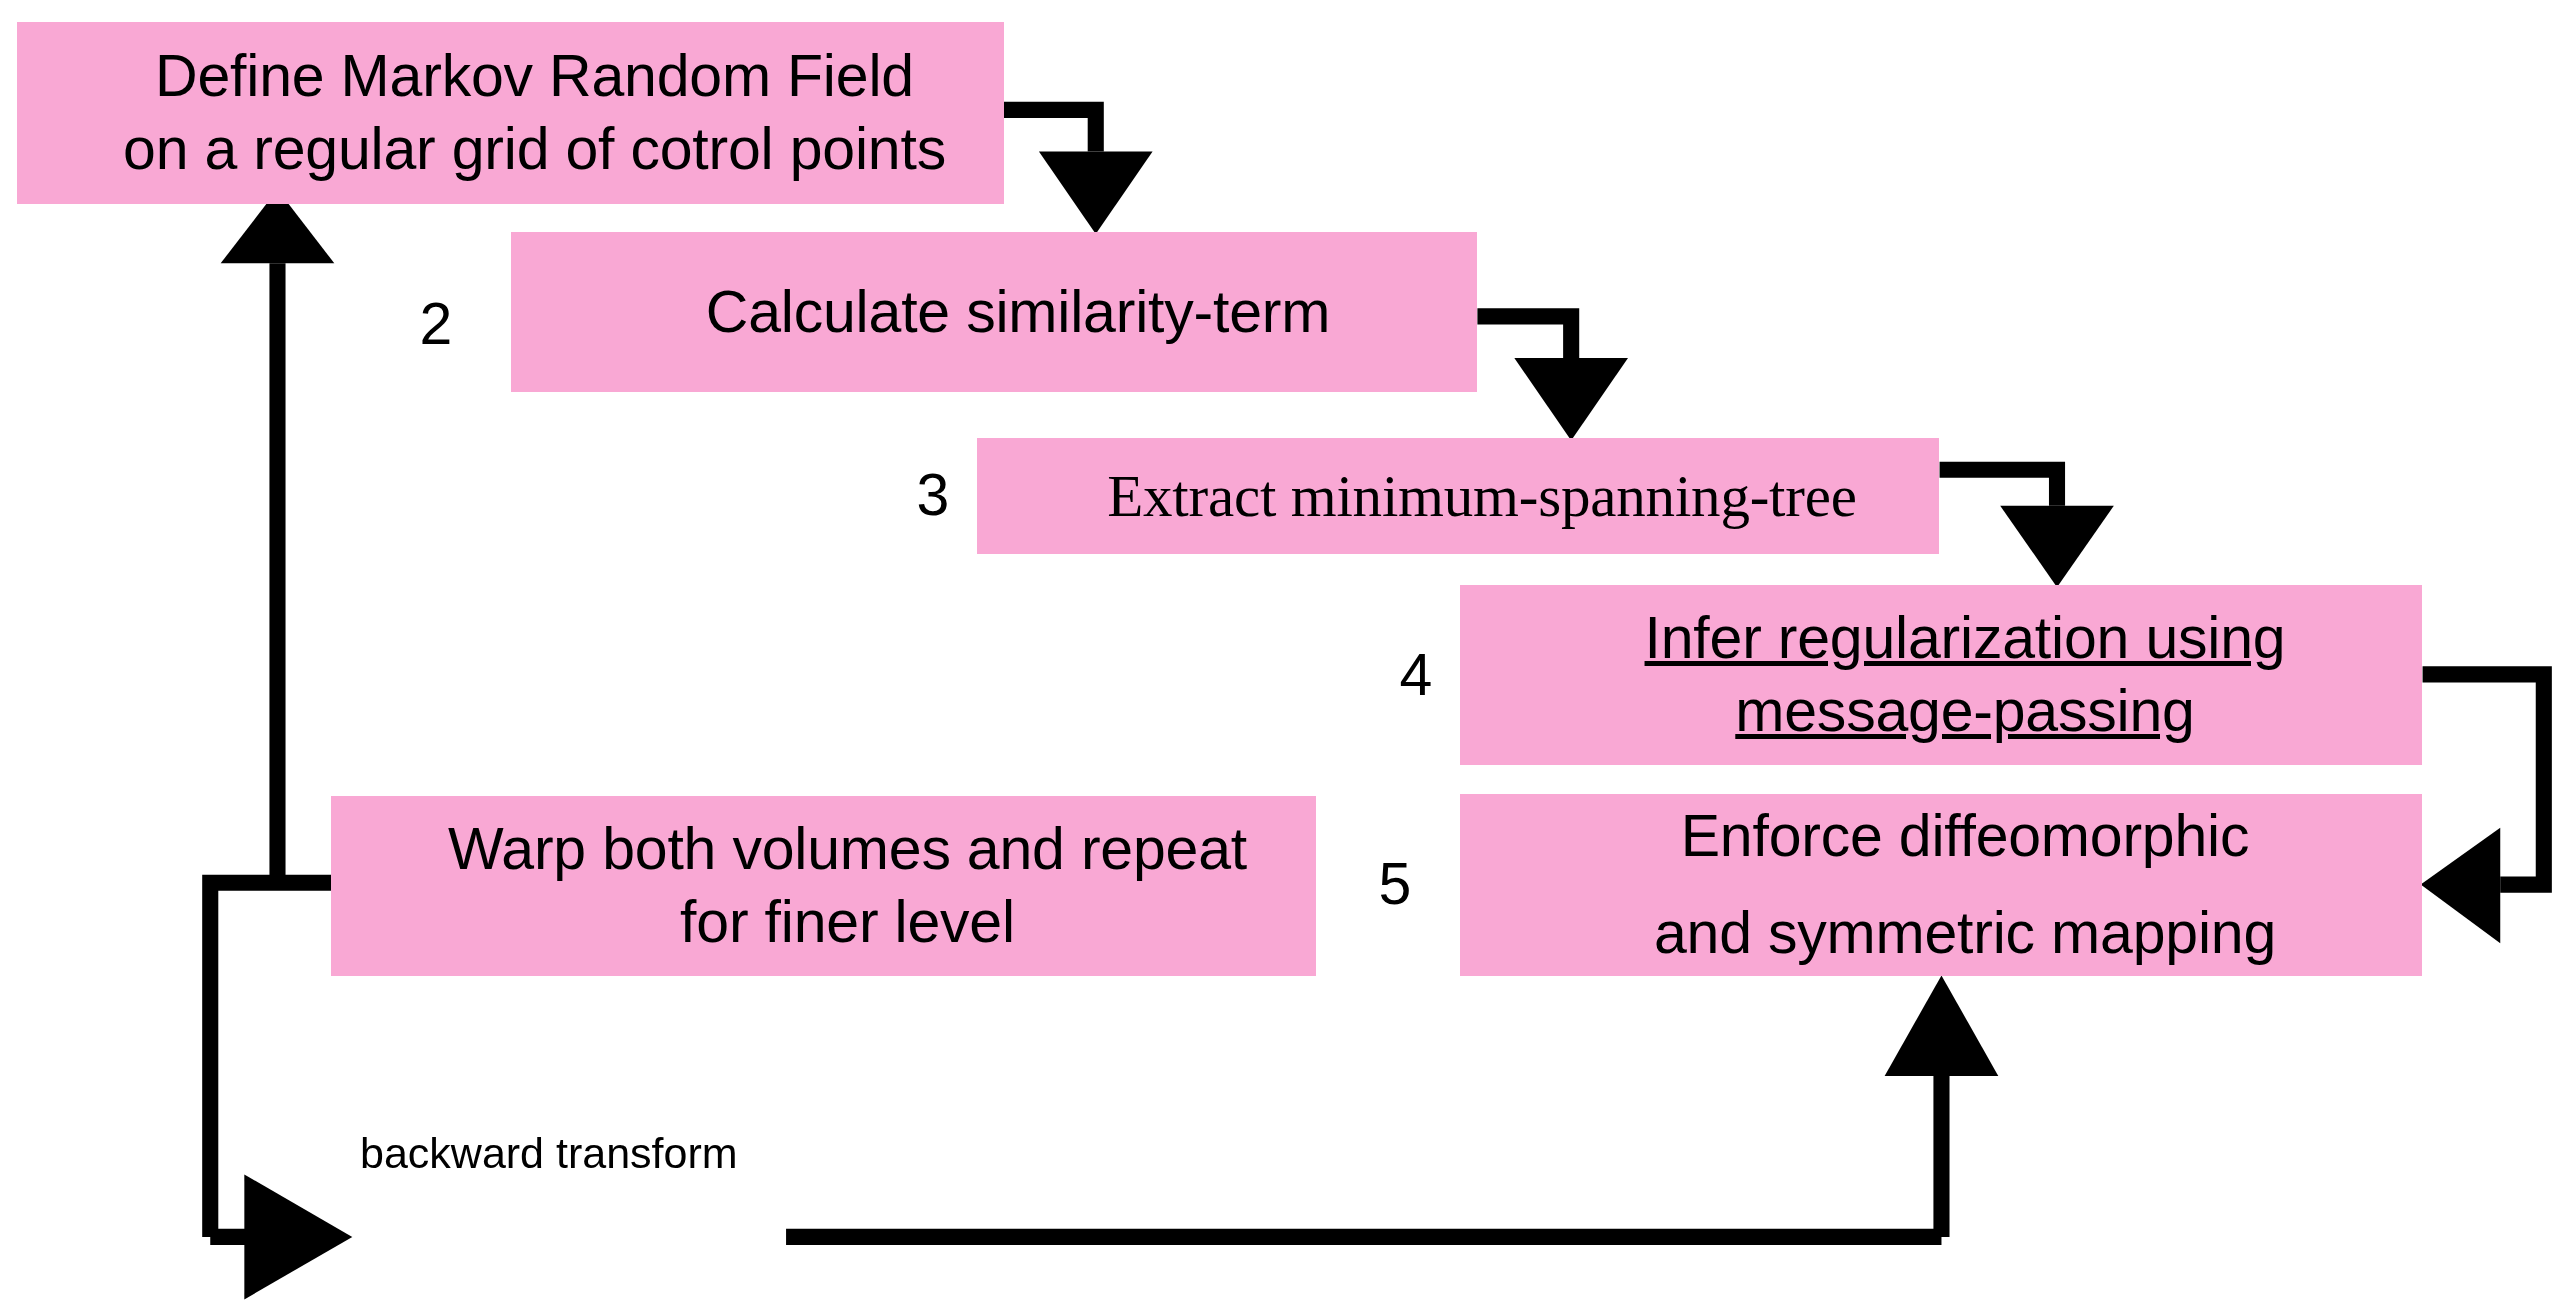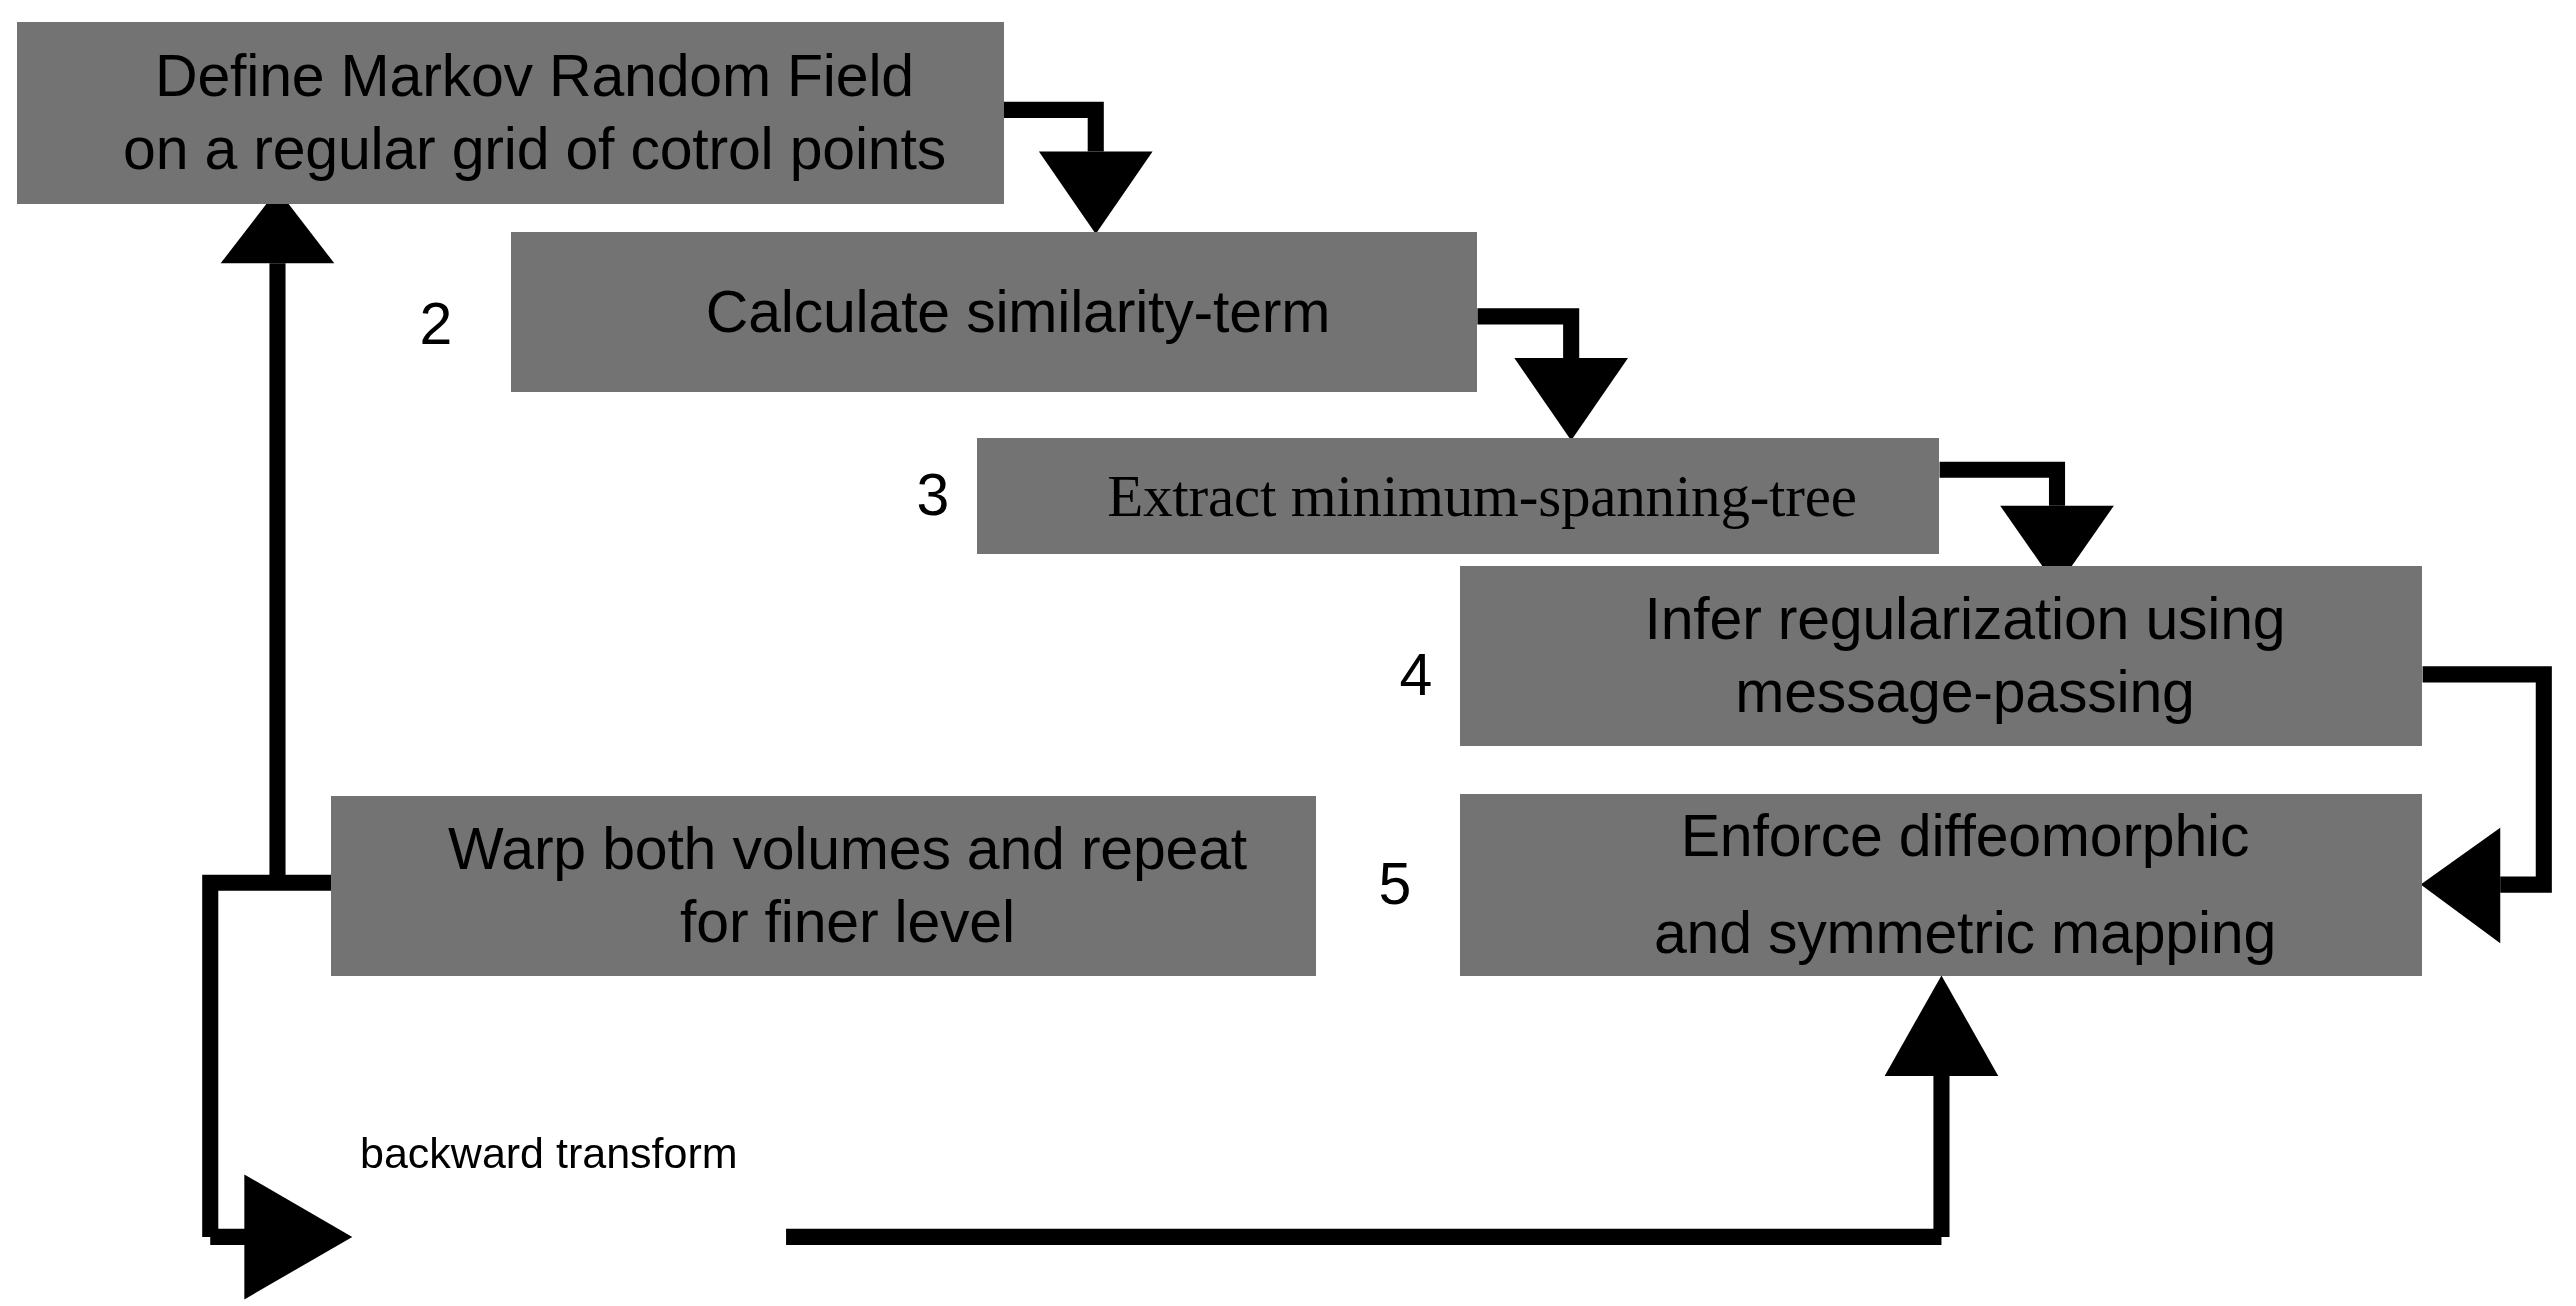--- a/index.html
+++ b/index.html
@@ -11,21 +11,21 @@
   #canvas {
     position: relative;
     width: 2576px;
     height: 1307px;
     background: #ffffff;
     overflow: hidden;
     font-family: "Liberation Sans", "DejaVu Sans", sans-serif;
   }
   .node {
     position: absolute;
-    background: #737373;
+    background: #f9a8d4;
     box-sizing: border-box;
     display: flex;
     flex-direction: column;
     align-items: center;
     justify-content: center;
     text-align: center;
     color: #000000;
     font-size: 59px;
     line-height: 1.23;
     letter-spacing: -0.2px;
@@ -114,21 +114,21 @@
   <div class="node" style="left:511px; top:232px; width:966px; height:160px;text-align:right;">
     <span class="ln">Calculate similarity-term</span>
   </div>
   <div class="step-num" style="left:403px; top:295px; width:66px;">2</div>
 
   <div class="node" style="left:977px; top:438px; width:962px; height:116px;font-family:Liberation Serif, serif;">
     <span class="ln">Extract minimum-spanning-tree</span>
   </div>
   <div class="step-num" style="left:900px; top:466px; width:66px;">3</div>
 
-  <div class="node" style="left:1460px; top:566px; width:962px; height:180px;">
+  <div class="node" style="left:1460px; top:585px; width:962px; height:180px;text-decoration:underline;">
     <span class="ln">Infer regularization using</span>
     <span class="ln">message-passing</span>
   </div>
   <div class="step-num" style="left:1383px; top:646px; width:66px;">4</div>
 
   <div class="node" style="left:1460px; top:794px; width:962px; height:182px;gap:24px;">
     <span class="ln">Enforce diffeomorphic</span>
     <span class="ln">and symmetric mapping</span>
   </div>
   <div class="step-num" style="left:1362px; top:855px; width:66px;">5</div>

